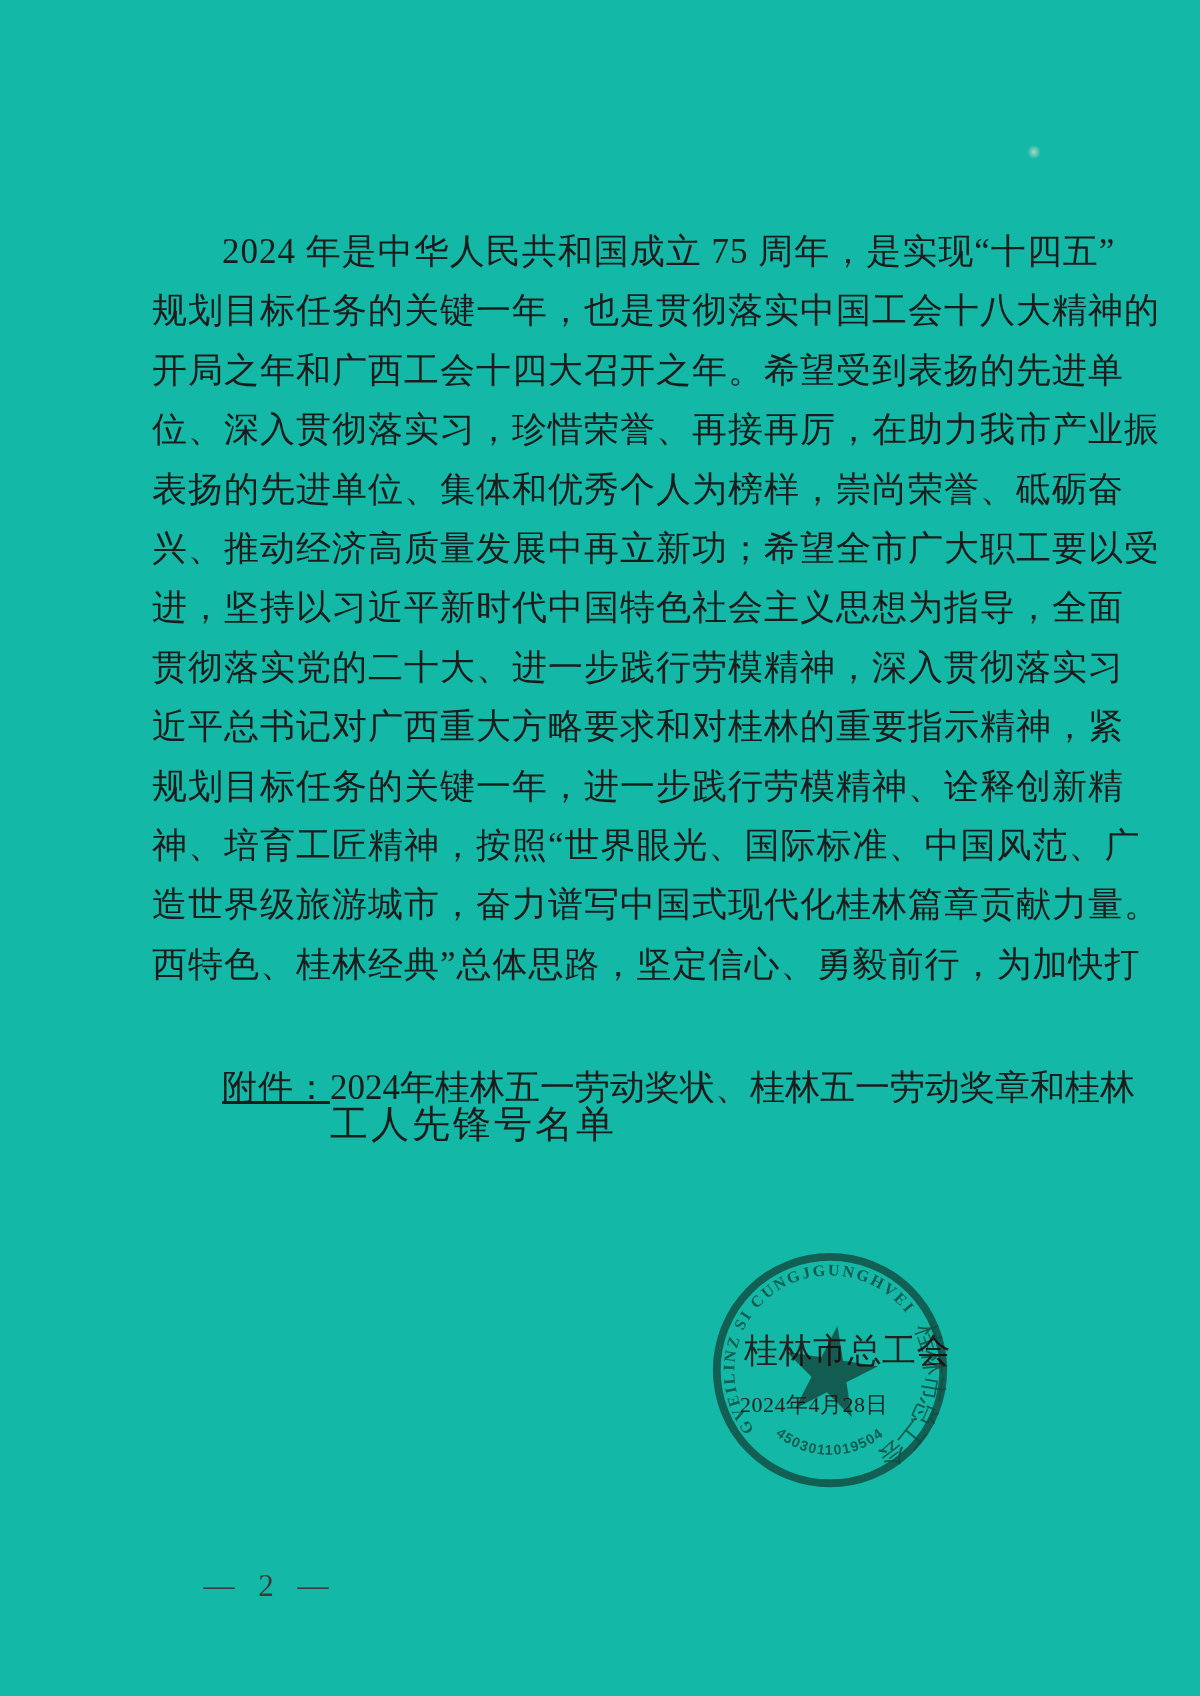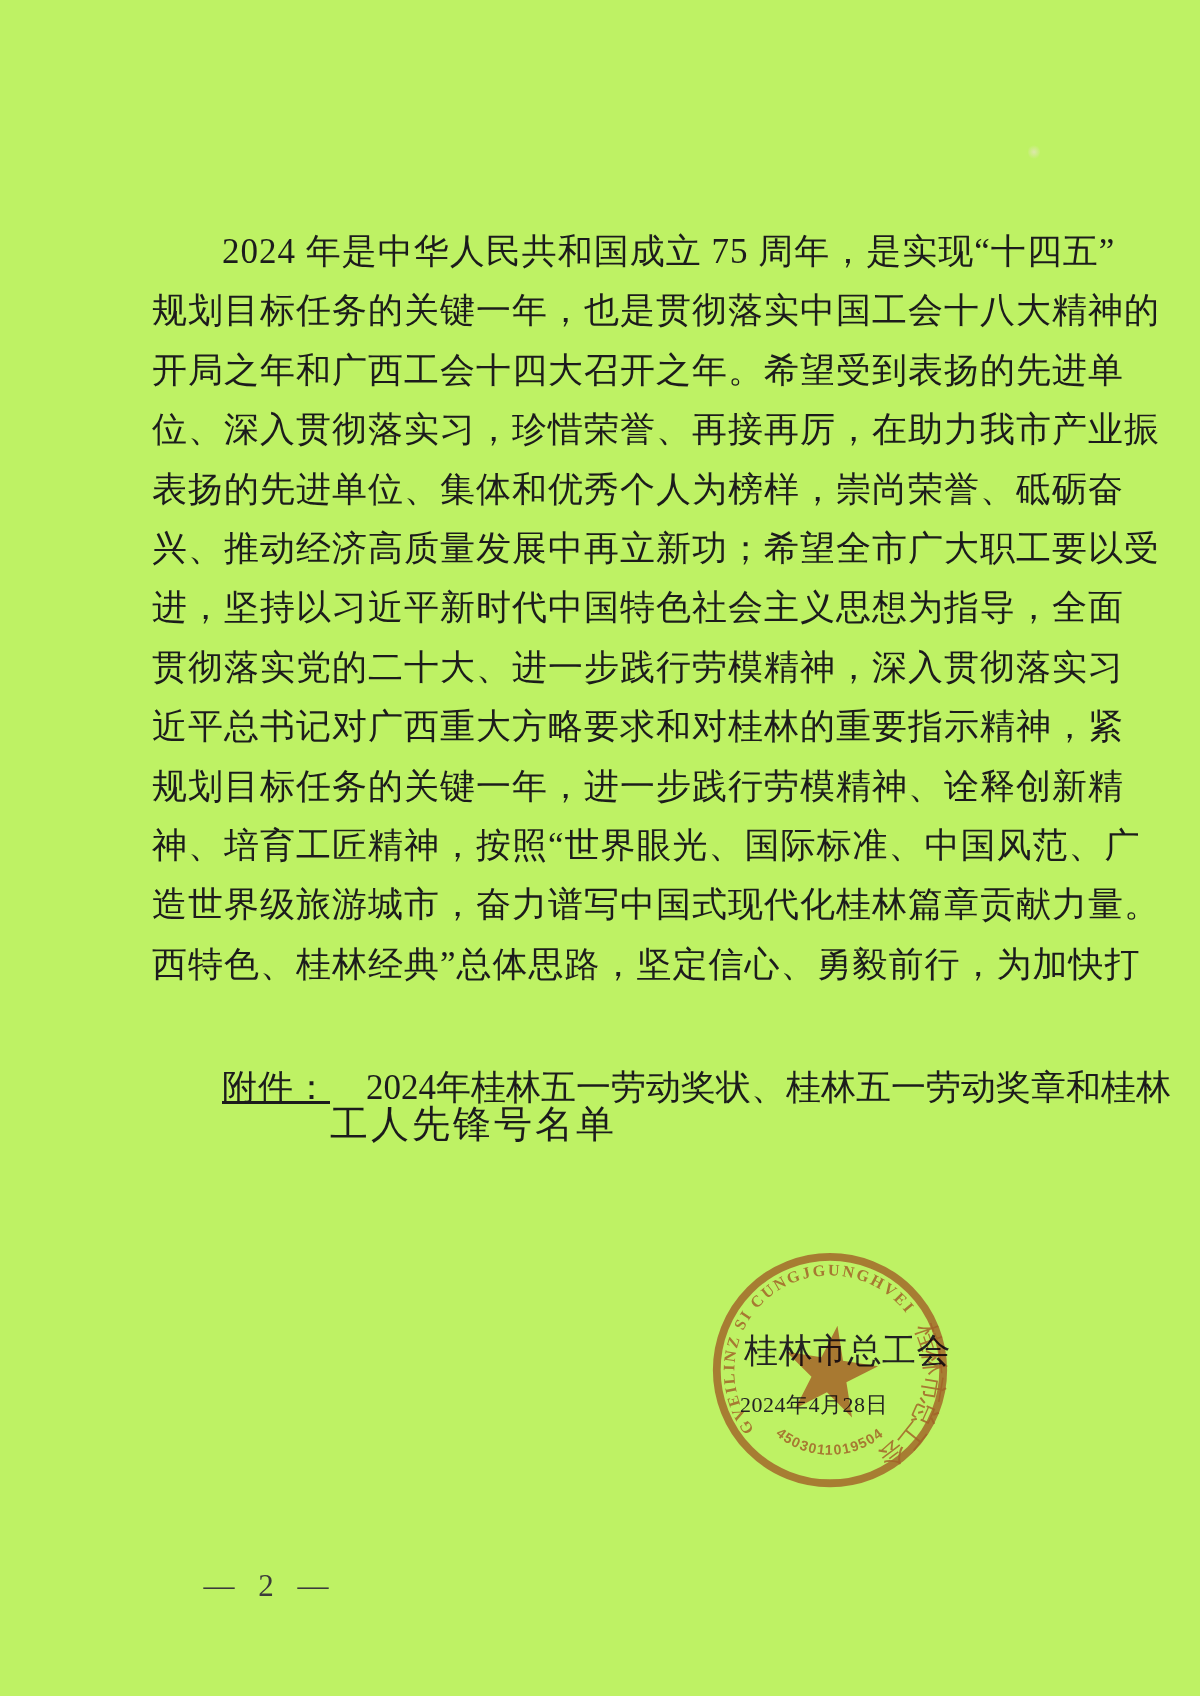--- a/index.html
+++ b/index.html
@@ -5,21 +5,21 @@
   html, body {
     margin: 0;
     padding: 0;
     background: #e8e8e8;
   }
   .page {
     position: relative;
     width: 1200px;
     height: 1696px;
     margin: 0 auto;
-    background: #bef264;
+    background: #14b8a6;
     overflow: hidden;
     font-family: "Liberation Serif", "DejaVu Serif", serif;
     color: #1c1c1c;
   }
   
   .body-text {
     position: absolute;
     left: 152px;
     top: 222px;
     width: 838px;
@@ -49,21 +49,20 @@
   .attachment-line1 {
     position: absolute;
     left: 330px;
     top: 1062px;
     width: 662px;
     font-size: 35px;
     line-height: 52px;
     text-align: justify;
     text-align-last: justify;
     white-space: nowrap;
-    margin-left: 36px;
   }
   .attachment-line2 {
     position: absolute;
     left: 330px;
     top: 1098px;
     font-size: 38px;
     line-height: 52px;
     letter-spacing: 3px;
   }
   

